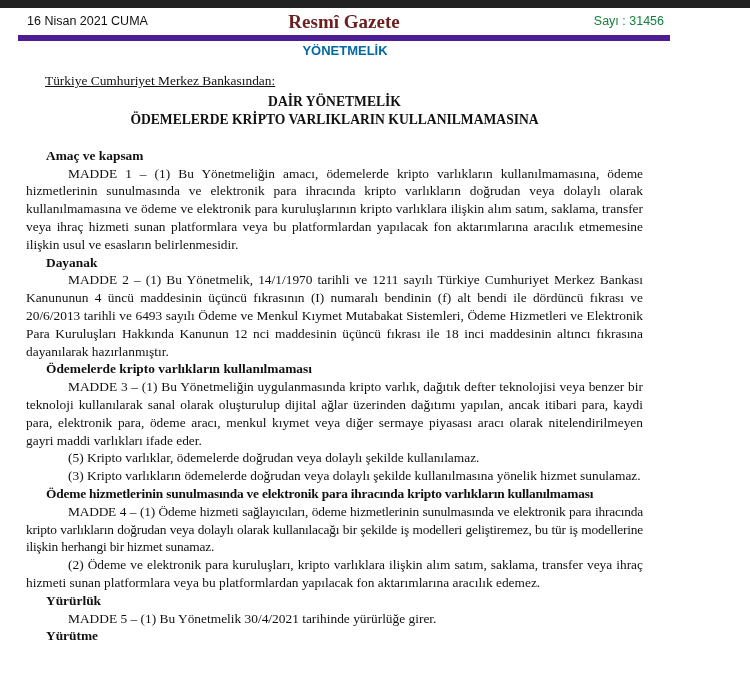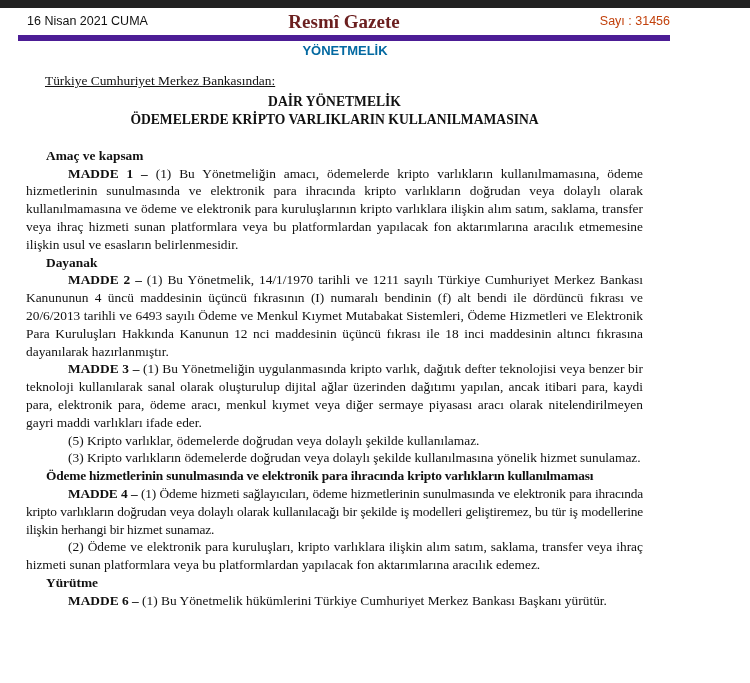--- a/index.html
+++ b/index.html
@@ -1,29 +1,29 @@
 <!DOCTYPE html>
 <html><head>
 <meta charset="utf-8">
 <style>
   html, body { margin:0; padding:0; }
   body { width:750px; height:683px; background:#ffffff; position:relative; overflow:hidden; }
   .topbar { position:absolute; left:0; top:0; width:750px; height:8px; background:#222222; }
   .header { position:absolute; left:18px; top:8px; width:652px; height:27px; border-bottom:6px solid #4c1d95; }
   .hdr-date { position:absolute; left:9px; top:6px; font-family:"Liberation Sans", sans-serif; font-size:12.5px; color:#111; }
   .hdr-title { position:absolute; left:0; width:652px; top:3px; text-align:center; font-family:"Liberation Serif", serif; font-weight:bold; font-size:19px; color:#6b1f1f; }
-  .hdr-issue { position:absolute; right:0; top:6px; font-family:"Liberation Sans", sans-serif; font-size:12.5px; color:#c2410c; }
+  .hdr-issue { position:absolute; right:6px; top:6px; font-family:"Liberation Sans", sans-serif; font-size:12.5px; color:#15803d; }
   .section-type { position:absolute; left:0; width:690px; top:43px; text-align:center; font-family:"Liberation Sans", sans-serif; font-weight:bold; font-size:13px; color:#0369a1; }
   .doc { position:absolute; left:26px; top:72px; width:617px; font-family:"Liberation Serif", serif; font-size:13.4px; color:#111; line-height:17.8px; }
   .issuer { margin-left:19px; text-decoration:underline; }
   .doc-title { text-align:center; font-weight:bold; font-size:13.6px; line-height:18px; margin-top:3px; }
   .spacer { height:18px; }
   .heading { font-weight:bold; margin-left:20px; }
   .para { text-align:justify; text-indent:42px; margin:0; }
-  .para b { font-weight:bold; }
+  .para b { font-weight:normal; }
   .condensed { letter-spacing:-0.2px; }
 </style>
 </head>
 <body>
 
 <div class="topbar"></div>
 
 <div class="header">
   <span class="hdr-date">16 Nisan 2021 CUMA</span>
   <div class="hdr-title">Resmî Gazete</div>
@@ -44,29 +44,33 @@
     <div class="heading">Amaç ve kapsam</div>
     <p class="para"><b>MADDE 1 –</b> <span>(1) Bu Yönetmeliğin amacı, ödemelerde kripto varlıkların kullanılmamasına, ödeme hizmetlerinin sunulmasında ve elektronik para ihracında kripto varlıkların doğrudan veya dolaylı olarak kullanılmamasına ve ödeme ve elektronik para kuruluşlarının kripto varlıklara ilişkin alım satım, saklama, transfer veya ihraç hizmeti sunan platformlara veya bu platformlardan yapılacak fon aktarımlarına aracılık etmemesine ilişkin usul ve esasların belirlenmesidir.</span></p>
   </div>
 
   <div>
     <div class="heading">Dayanak</div>
     <p class="para"><b>MADDE 2 –</b> <span>(1) Bu Yönetmelik, 14/1/1970 tarihli ve 1211 sayılı Türkiye Cumhuriyet Merkez Bankası Kanununun 4 üncü maddesinin üçüncü fıkrasının (I) numaralı bendinin (f) alt bendi ile dördüncü fıkrası ve 20/6/2013 tarihli ve 6493 sayılı Ödeme ve Menkul Kıymet Mutabakat Sistemleri, Ödeme Hizmetleri ve Elektronik Para Kuruluşları Hakkında Kanunun 12 nci maddesinin üçüncü fıkrası ile 18 inci maddesinin altıncı fıkrasına dayanılarak hazırlanmıştır.</span></p>
   </div>
 
   <div>
+    <div class="heading">Ödemelerde kripto varlıkların kullanılmaması</div>
     <p class="para"><b>MADDE 3 –</b> <span>(1) Bu Yönetmeliğin uygulanmasında kripto varlık, dağıtık defter teknolojisi veya benzer bir teknoloji kullanılarak sanal olarak oluşturulup dijital ağlar üzerinden dağıtımı yapılan, ancak itibari para, kaydi para, elektronik para, ödeme aracı, menkul kıymet veya diğer sermaye piyasası aracı olarak nitelendirilmeyen gayri maddi varlıkları ifade eder.</span></p>
     <p class="para">(5) Kripto varlıklar, ödemelerde doğrudan veya dolaylı şekilde kullanılamaz.</p>
     <p class="para">(3) Kripto varlıkların ödemelerde doğrudan veya dolaylı şekilde kullanılmasına yönelik hizmet sunulamaz.</p>
   </div>
 
   <div>
     <div class="heading condensed">Ödeme hizmetlerinin sunulmasında ve elektronik para ihracında kripto varlıkların kullanılmaması</div>
     <p class="para condensed"><b>MADDE 4 –</b> <span>(1) Ödeme hizmeti sağlayıcıları, ödeme hizmetlerinin sunulmasında ve elektronik para ihracında kripto varlıkların doğrudan veya dolaylı olarak kullanılacağı bir şekilde iş modelleri geliştiremez, bu tür iş modellerine ilişkin herhangi bir hizmet sunamaz.</span></p>
     <p class="para">(2) Ödeme ve elektronik para kuruluşları, kripto varlıklara ilişkin alım satım, saklama, transfer veya ihraç hizmeti sunan platformlara veya bu platformlardan yapılacak fon aktarımlarına aracılık edemez.</p>
   </div>
 
+  <div>
+    <div class="heading">Yürürlük</div>
+    <p class="para"><b>MADDE 5 –</b> <span>(1) Bu Yönetmelik 30/4/2021 tarihinde yürürlüğe girer.</span></p>
+  </div>
 
   <div>
     <div class="heading">Yürütme</div>
-    <p class="para"><b>MADDE 6 –</b> <span>(1) Bu Yönetmelik hükümlerini Türkiye Cumhuriyet Merkez Bankası Başkanı yürütür.</span></p>
   </div>
 </div>
 
 </body></html>

